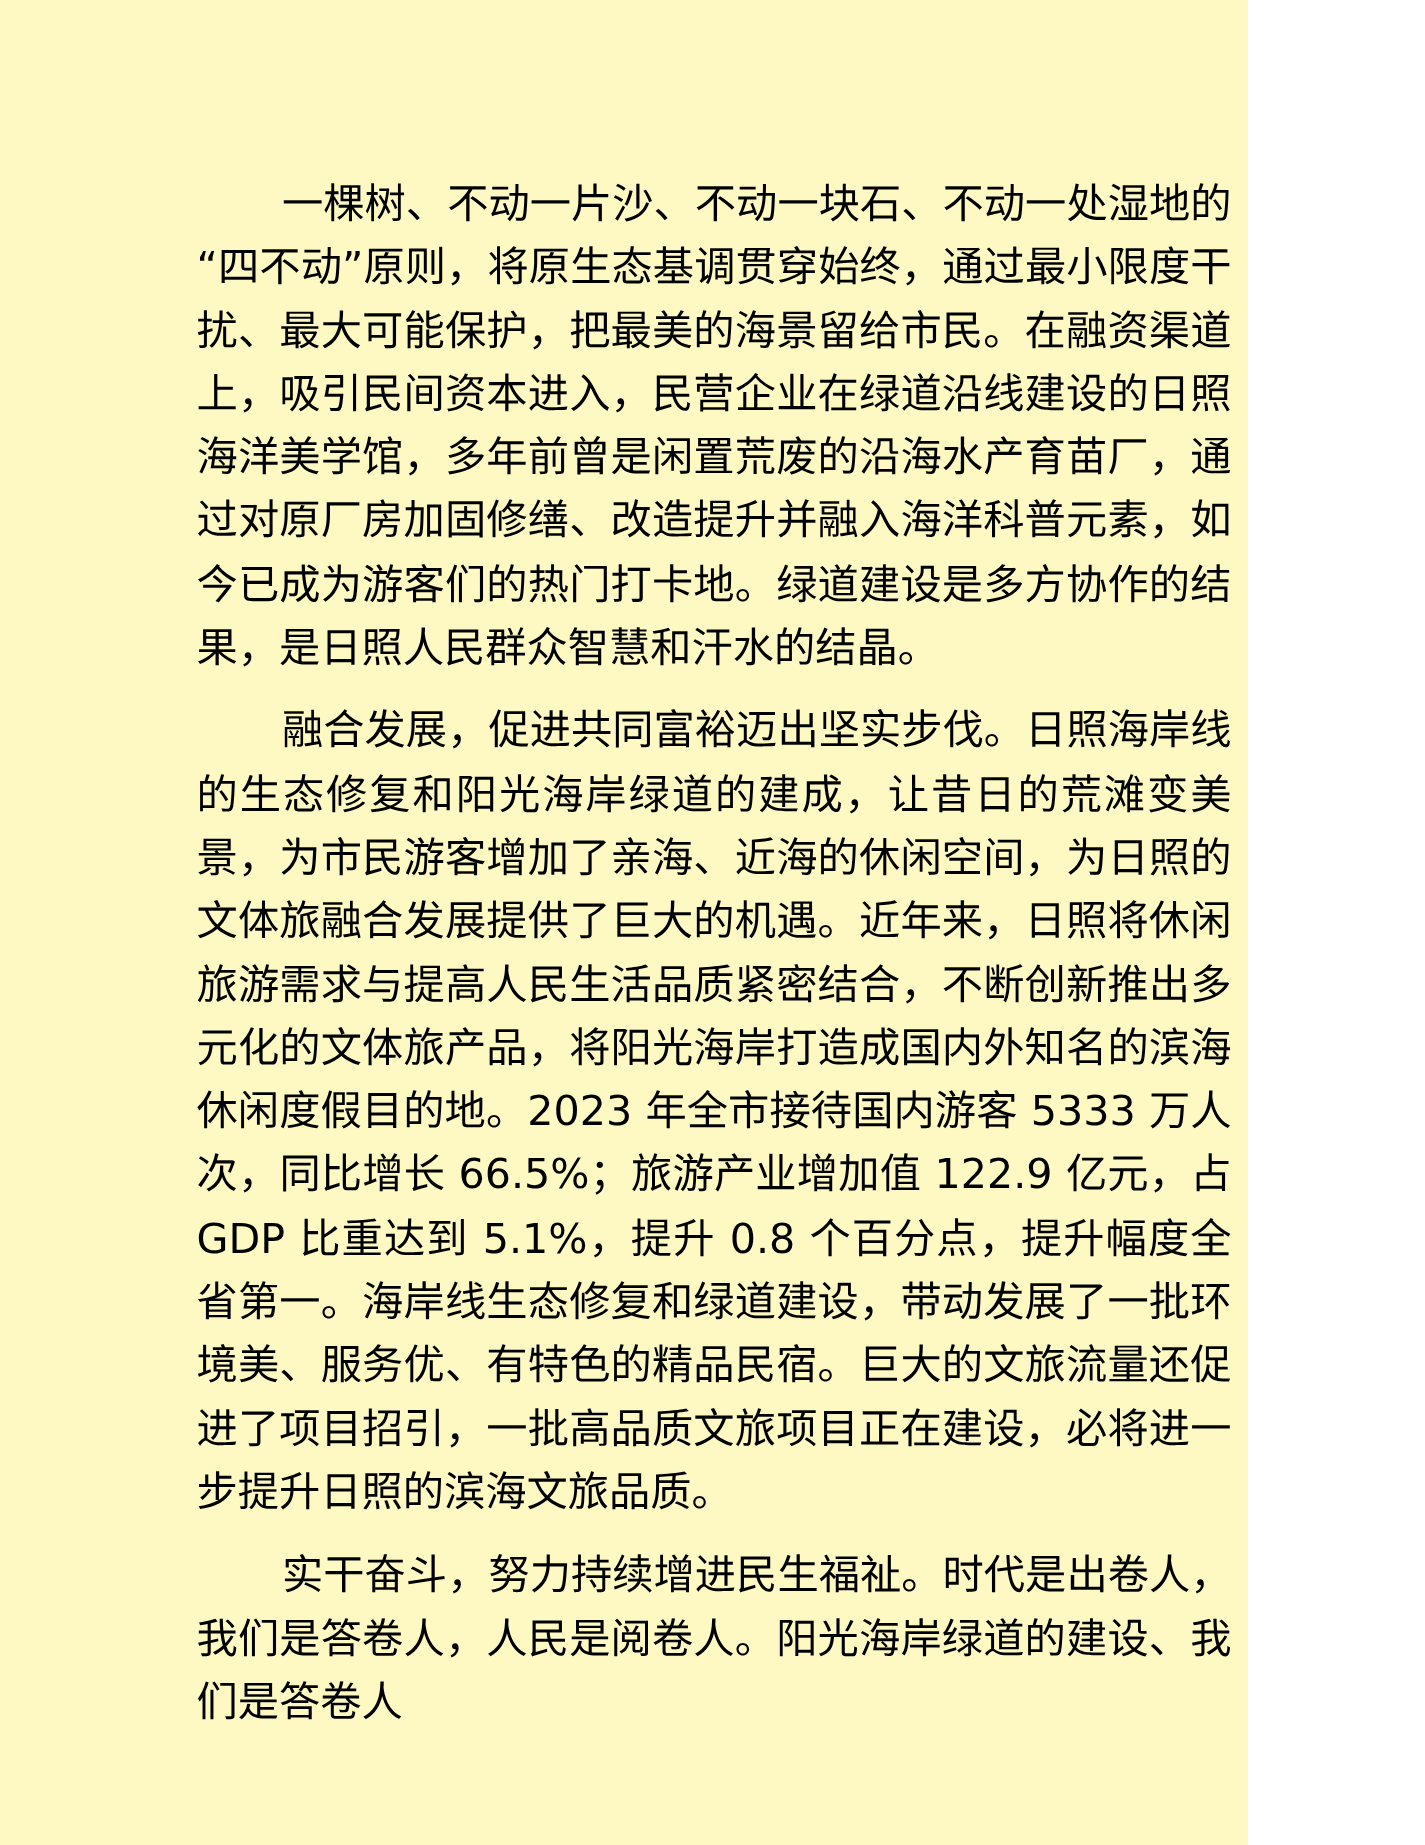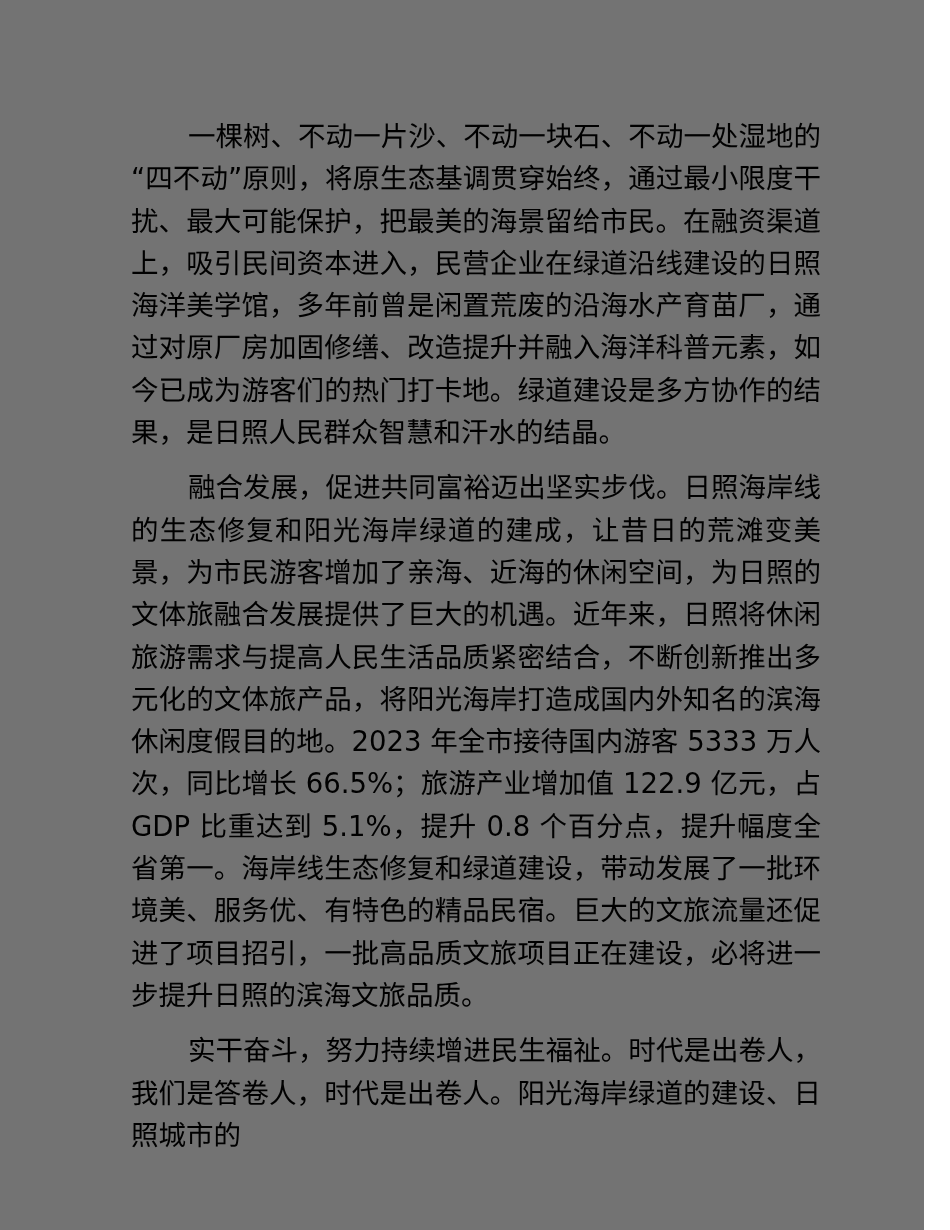--- a/index.html
+++ b/index.html
@@ -6,23 +6,23 @@
   html, body {
     margin: 0;
     padding: 0;
     background: #ffffff;
   }
   body {
     font-family: "DejaVu Sans", "Liberation Sans", sans-serif;
   }
   .page {
     position: relative;
-    width: 924px;
+    width: 832px;
     height: 1230px;
-    background: #737373;
+    background: #fef9c3;
     overflow: hidden;
     box-sizing: border-box;
   }
   .doc-body {
     position: absolute;
     left: 131px;
     top: 115px;
     width: 690px;
   }
   .para {
@@ -43,15 +43,15 @@
     margin-top: 13px;
   }
 </style>
 </head>
 <body>
 
 <div class="page">
   <div class="doc-body">
     <p class="para">一棵树、不动一片沙、不动一块石、不动一处湿地的“四不动”原则，将原生态基调贯穿始终，通过最小限度干扰、最大可能保护，把最美的海景留给市民。在融资渠道上，吸引民间资本进入，民营企业在绿道沿线建设的日照海洋美学馆，多年前曾是闲置荒废的沿海水产育苗厂，通过对原厂房加固修缮、改造提升并融入海洋科普元素，如今已成为游客们的热门打卡地。绿道建设是多方协作的结果，是日照人民群众智慧和汗水的结晶。</p>
     <p class="para">融合发展，促进共同富裕迈出坚实步伐。日照海岸线的生态修复和阳光海岸绿道的建成，让昔日的荒滩变美景，为市民游客增加了亲海、近海的休闲空间，为日照的文体旅融合发展提供了巨大的机遇。近年来，日照将休闲旅游需求与提高人民生活品质紧密结合，不断创新推出多元化的文体旅产品，将阳光海岸打造成国内外知名的滨海休闲度假目的地。2023 年全市接待国内游客 5333 万人次，同比增长 66.5%；旅游产业增加值 122.9 亿元，占 GDP 比重达到 5.1%，提升 0.8 个百分点，提升幅度全省第一。海岸线生态修复和绿道建设，带动发展了一批环境美、服务优、有特色的精品民宿。巨大的文旅流量还促进了项目招引，一批高品质文旅项目正在建设，必将进一步提升日照的滨海文旅品质。</p>
-    <p class="para">实干奋斗，努力持续增进民生福祉。时代是出卷人，我们是答卷人，时代是出卷人。阳光海岸绿道的建设、日照城市的</p>
+    <p class="para">实干奋斗，努力持续增进民生福祉。时代是出卷人，我们是答卷人，人民是阅卷人。阳光海岸绿道的建设、我们是答卷人</p>
   </div>
 </div>
 
 </body></html>

